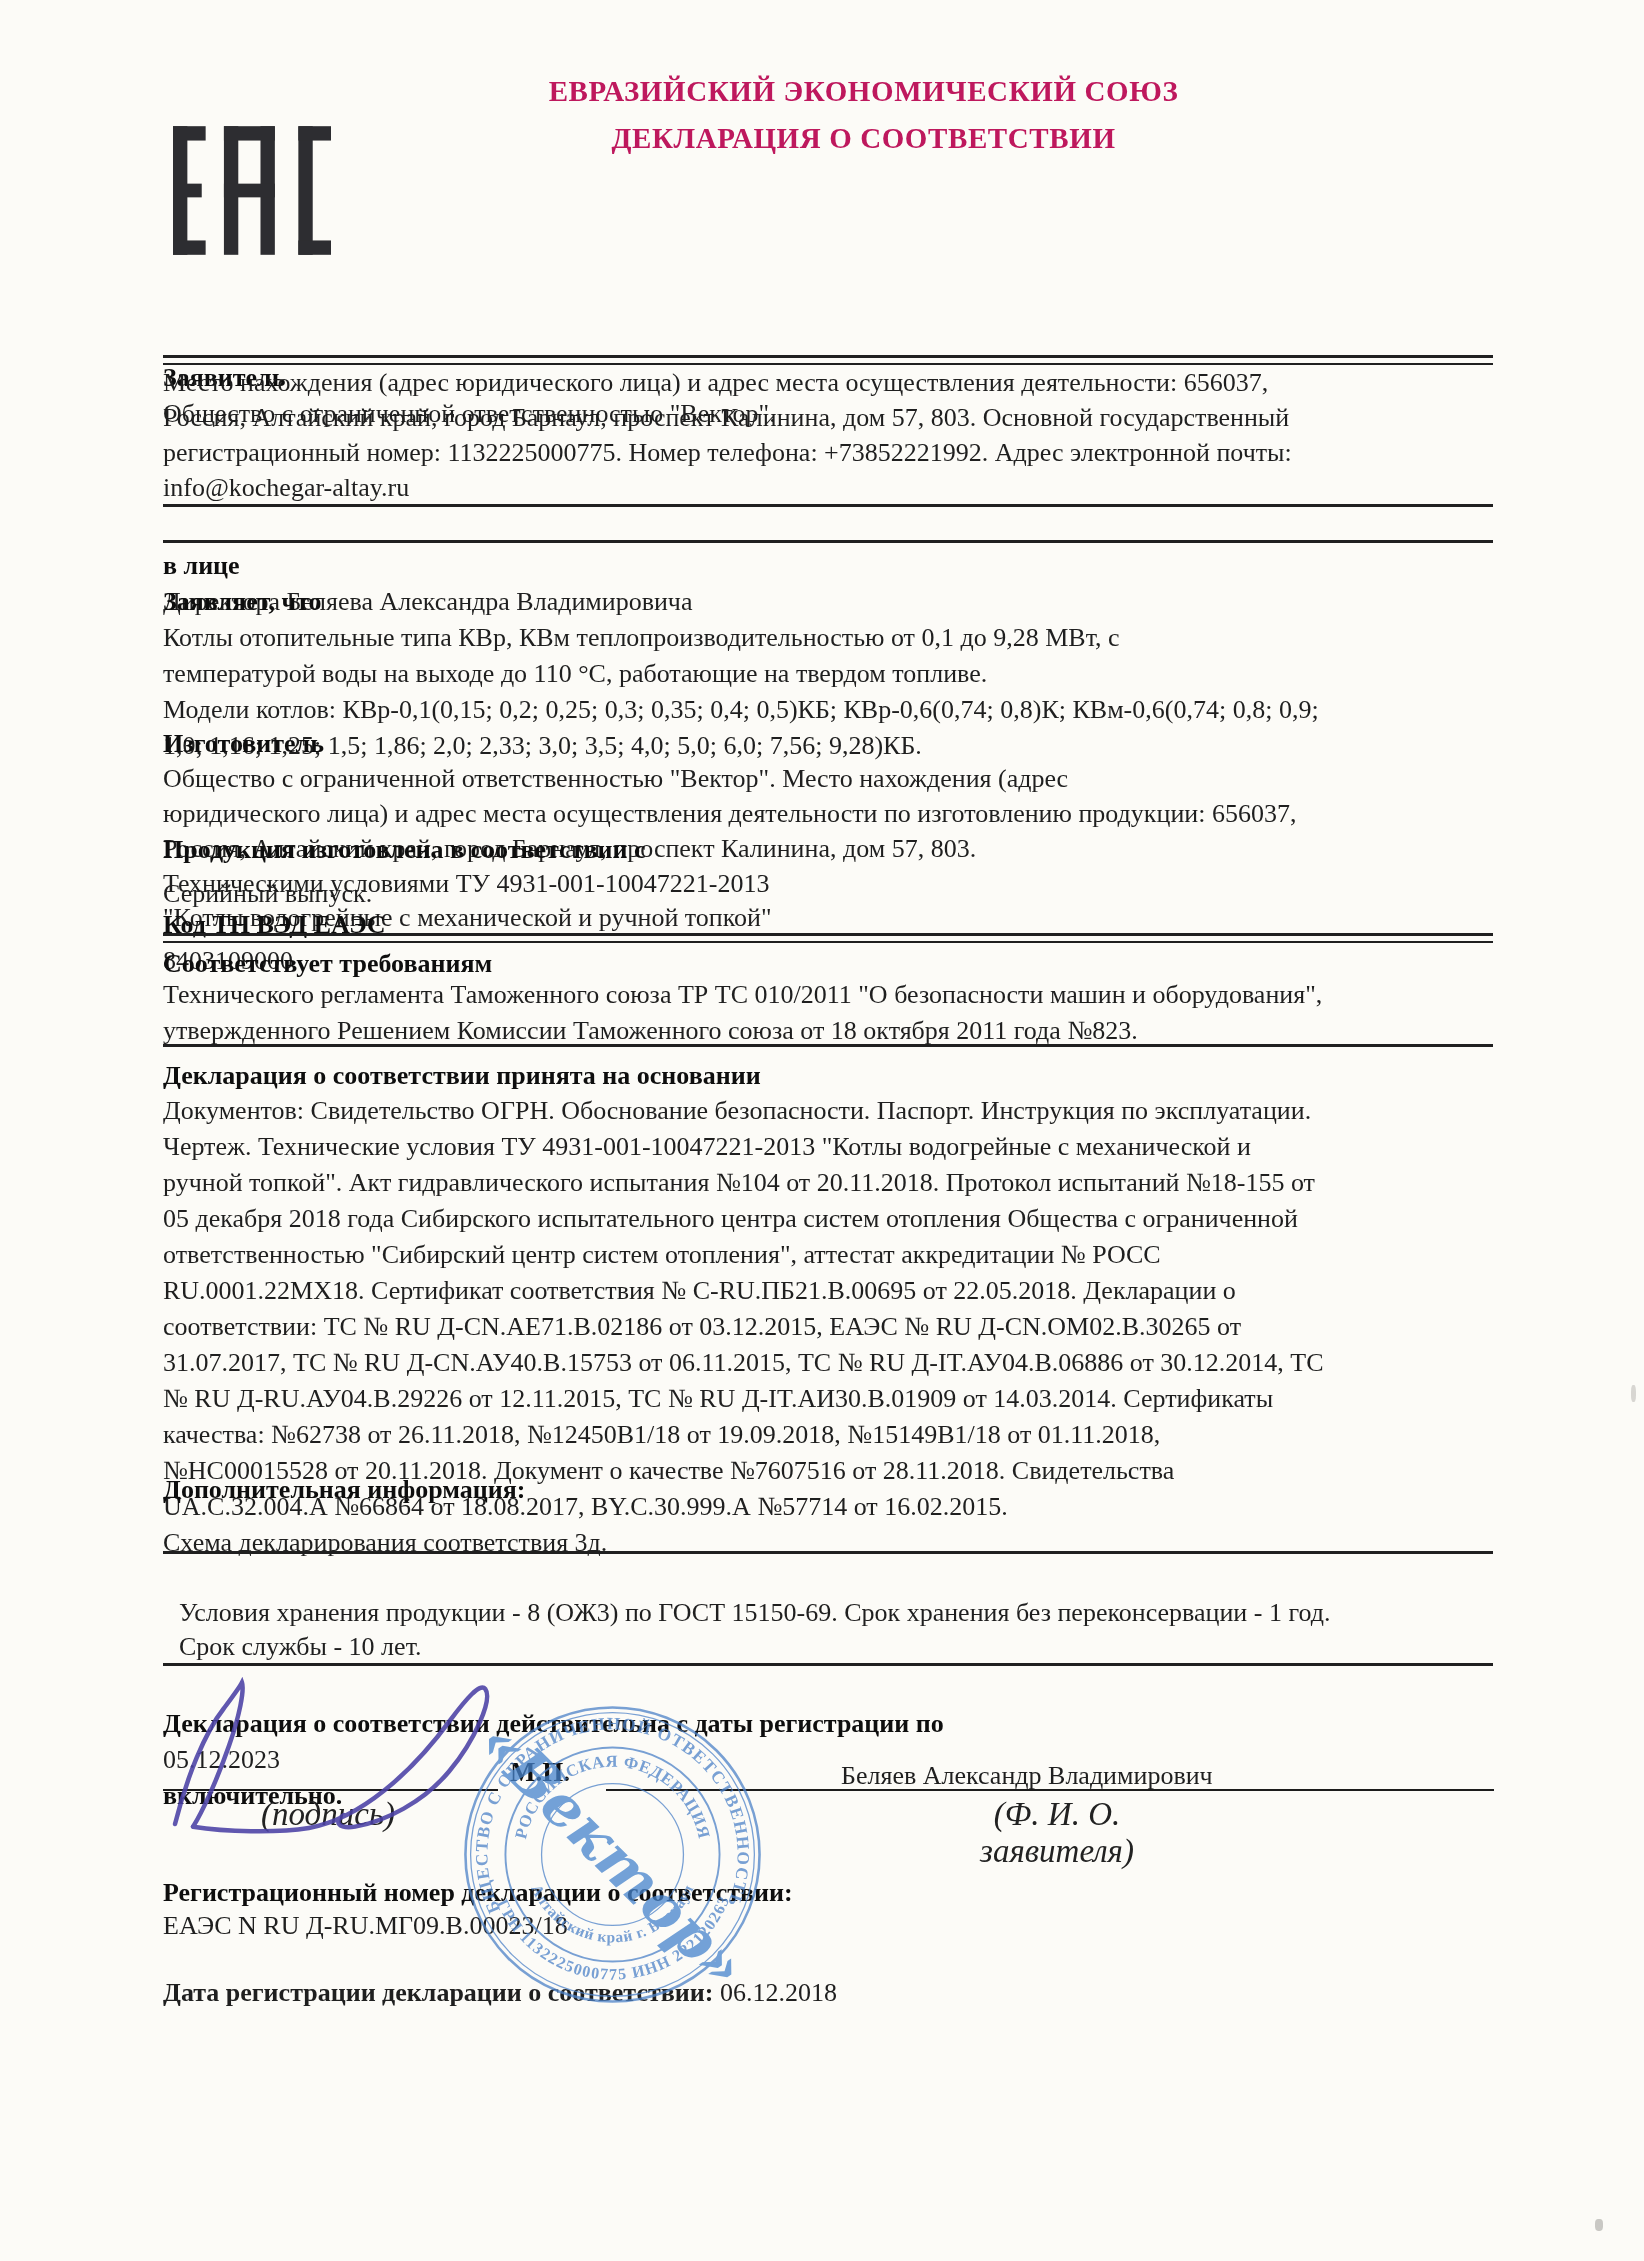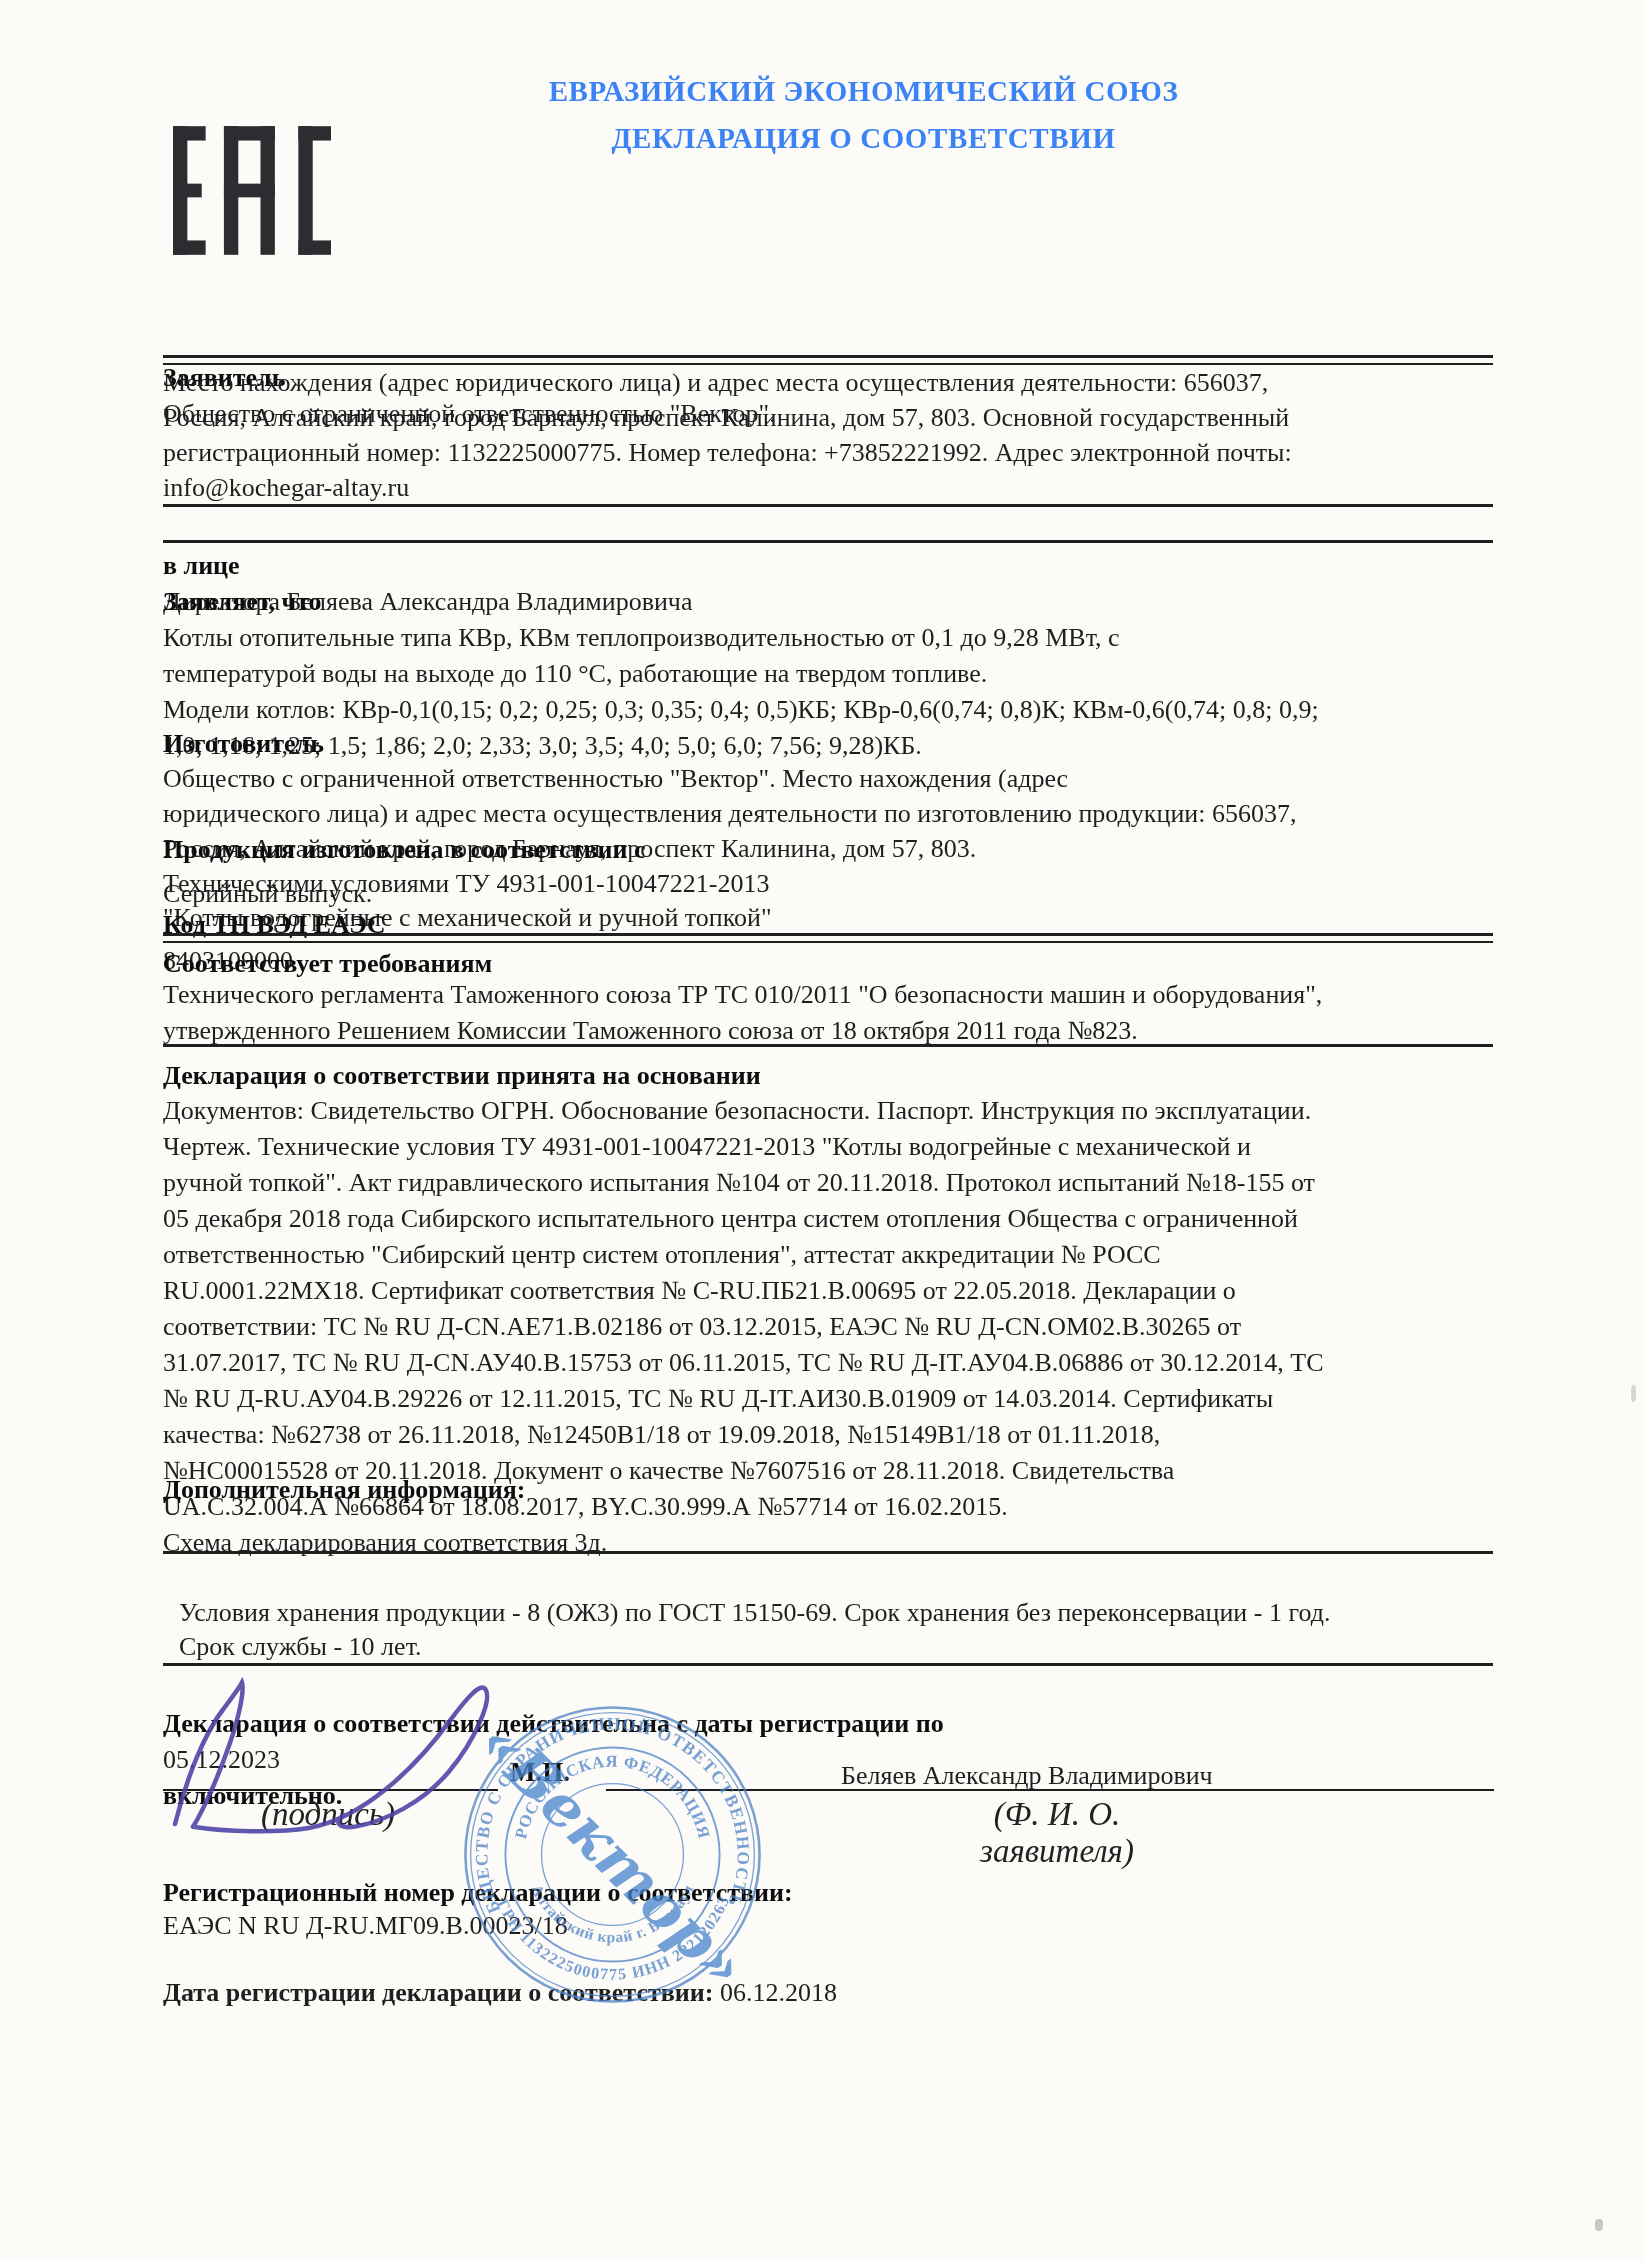--- a/index.html
+++ b/index.html
@@ -5,21 +5,21 @@
   html,body{margin:0;padding:0;}
   body{
     width:1644px;height:2261px;position:relative;
     background:#fcfbf7;
     font-family:"Liberation Serif", serif;
     color:#1e1e1e;
     overflow:hidden;
   }
   .title{
     position:absolute;left:348px;width:1031px;text-align:center;
-    font-weight:bold;font-size:29px;color:#3b82f6;letter-spacing:0.6px;
+    font-weight:bold;font-size:29px;color:#be185d;letter-spacing:0.6px;
   }
   .p{
     position:absolute;left:163px;width:1443px;
     font-size:26px;line-height:36px;white-space:pre-line;color:#1f1f1f;
   }
   .p b{color:#0e0e0e;margin-top:28px;}
   .rule{position:absolute;left:163px;width:1330px;border-top:3.2px solid #202020;height:0;}
   .rule.double{border-bottom:2.6px solid #202020;height:4.5px;}
   .lbl{position:absolute;font-size:26px;color:#1f1f1f;}
   .lbl.bold{font-weight:bold;color:#0e0e0e;}

